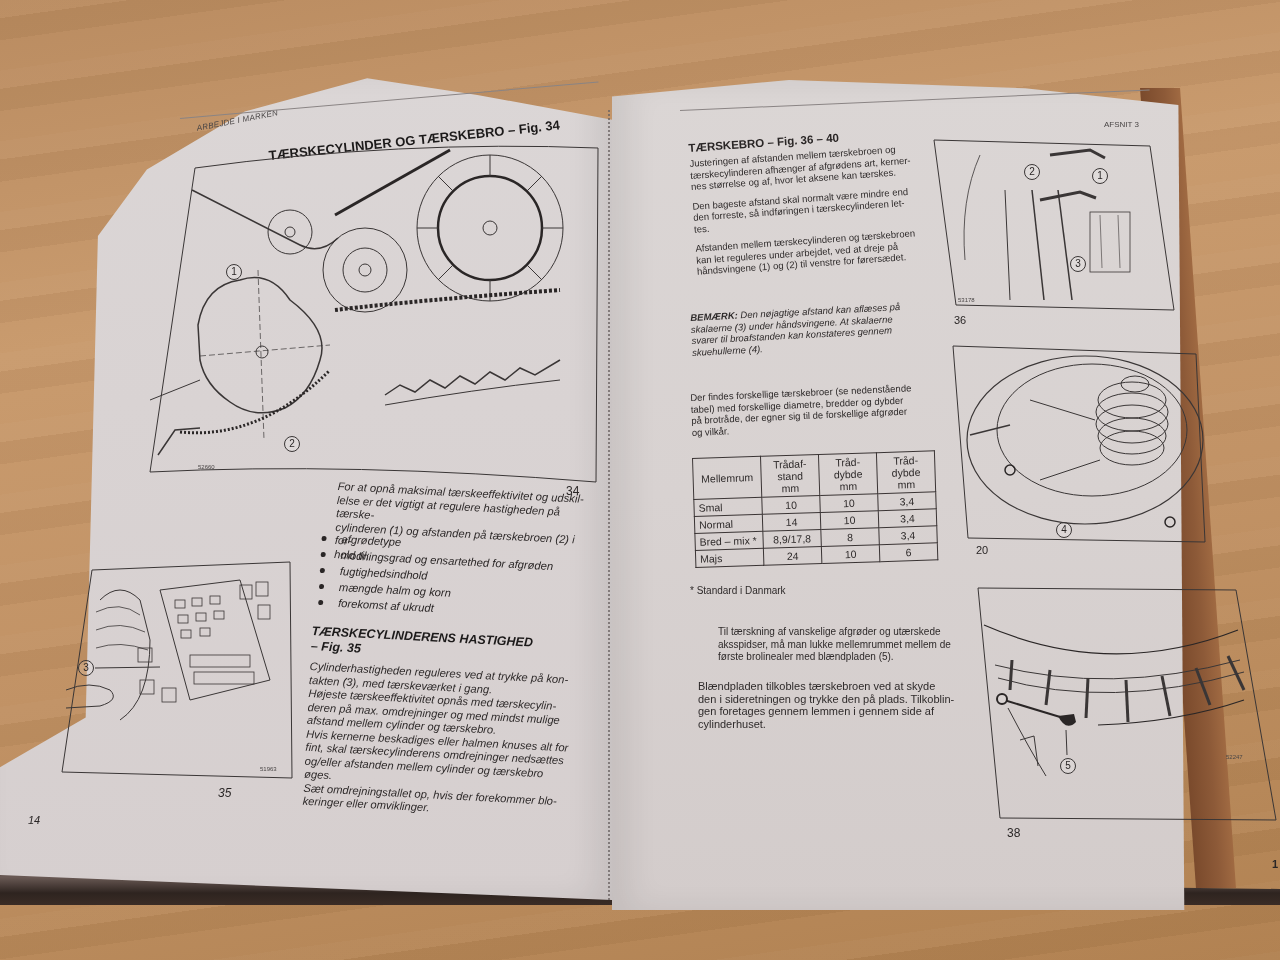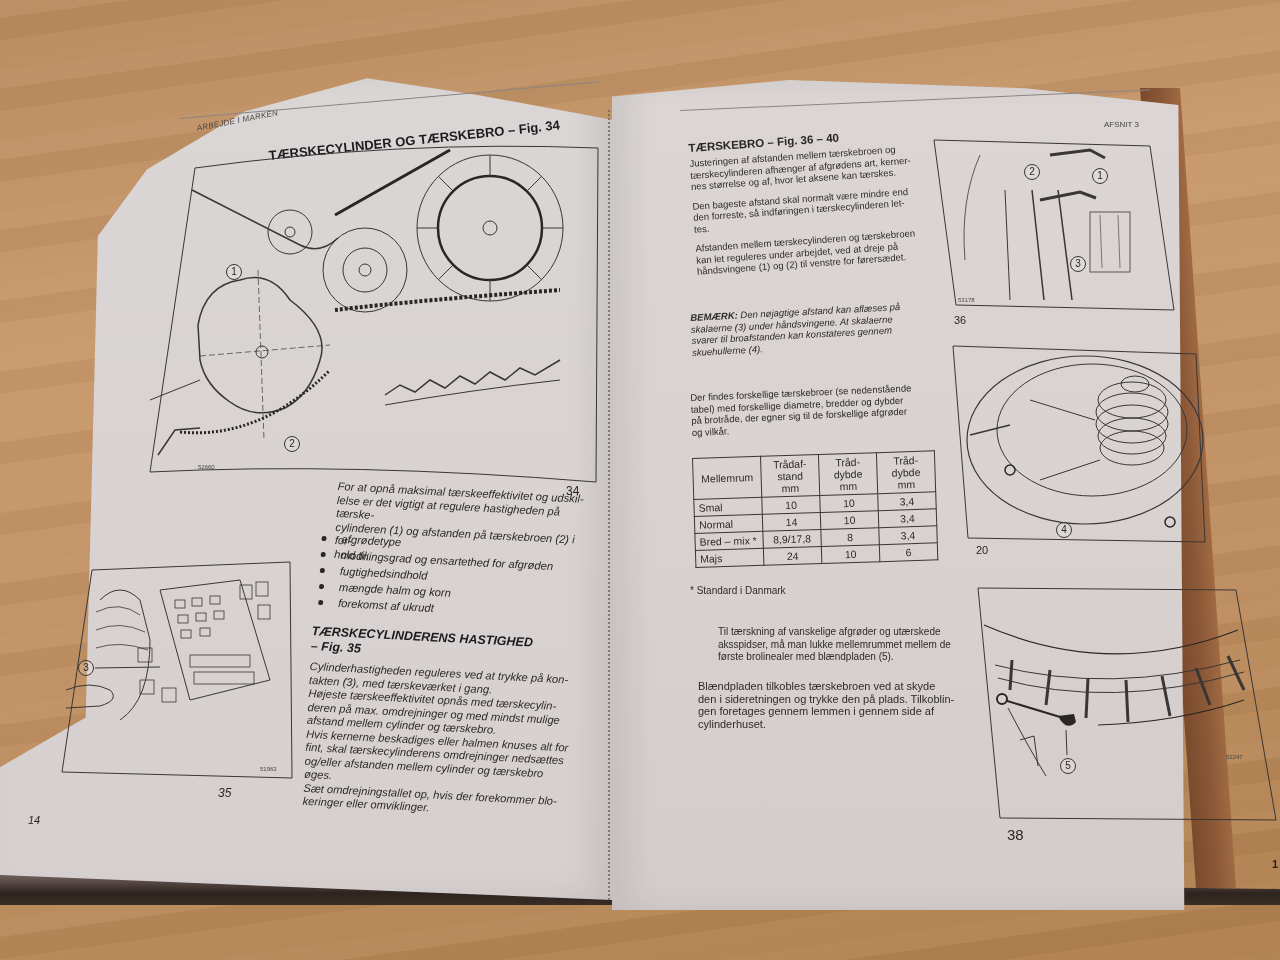--- a/index.html
+++ b/index.html
@@ -349,16 +349,16 @@
       <line x1="1228" y1="656" x2="1244" y2="690"></line>
     </g>
     <line x1="1004" y1="700" x2="1070" y2="720" stroke="#2a2626" stroke-width="2"></line>
     <circle cx="1002" cy="699" r="5" fill="#d9d3d2" stroke="#2a2626" stroke-width="2"></circle>
     <path d="M1058,716 Q1066,732 1076,722 L1074,714 Z" fill="#2a2626"></path>
     <line x1="1066" y1="730" x2="1067" y2="755" stroke="#3a3636" stroke-width="1"></line>
     <path d="M1008,708 Q1030,750 1046,776 M1020,740 L1034,736 L1038,766" fill="none" stroke="#3a3636" stroke-width="1"></path>
   </svg>
   <div class="circle-label" style="left:1060px; top:758px;">5</div>
   <div class="code-label" style="left:1226px; top:754px;">52247</div>
-  <div class="abs fig-num" style="left:1007px; top:826px; font-size:15px;">38</div>
+  <div class="abs fig-num" style="left:1007px; top:826px; font-size:12px;">38</div>
 </div>
 
 <div class="abs page-num" style="left:1272px; top:858px; font-style:normal; font-weight:bold;">1</div>
 
 </body></html>

